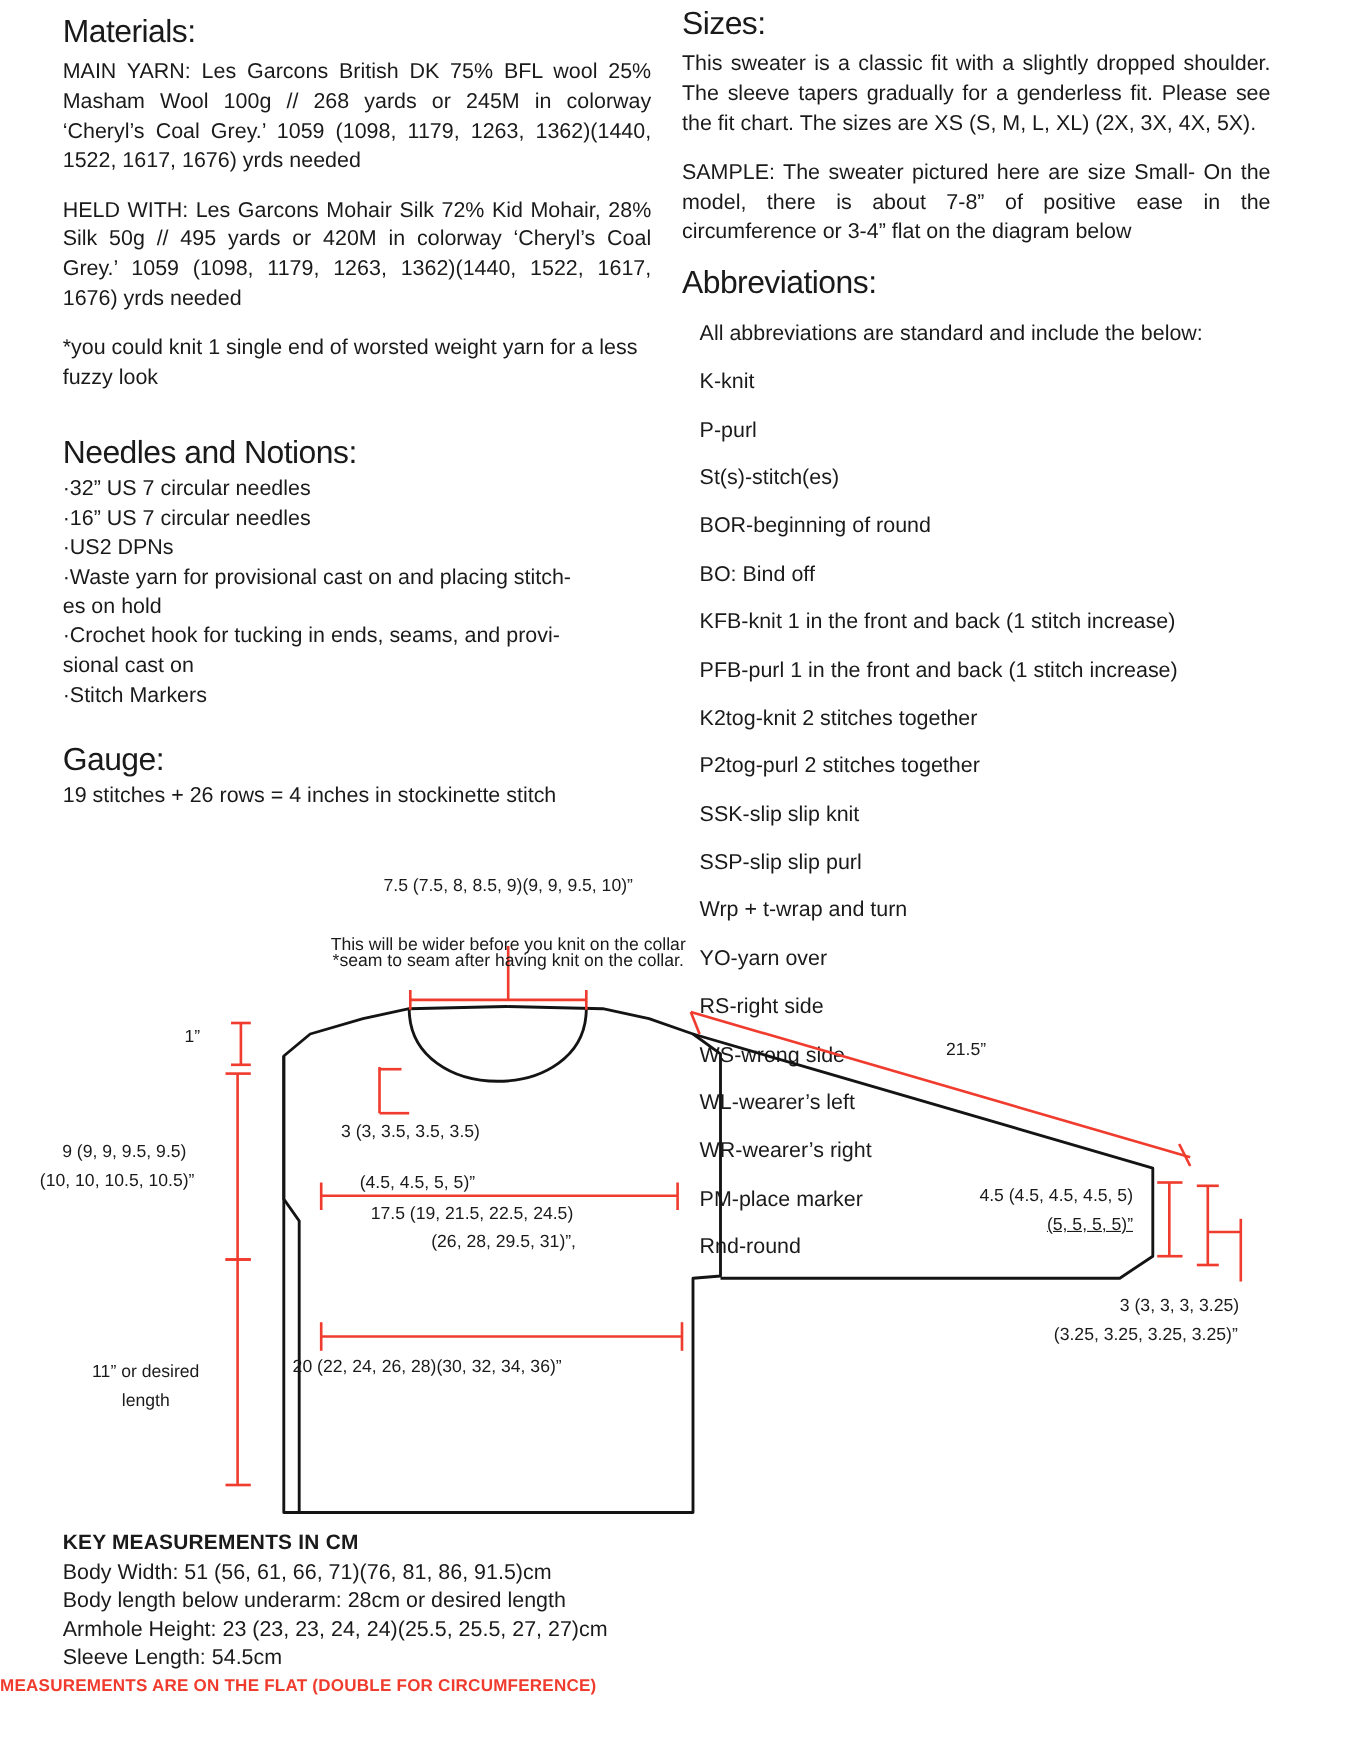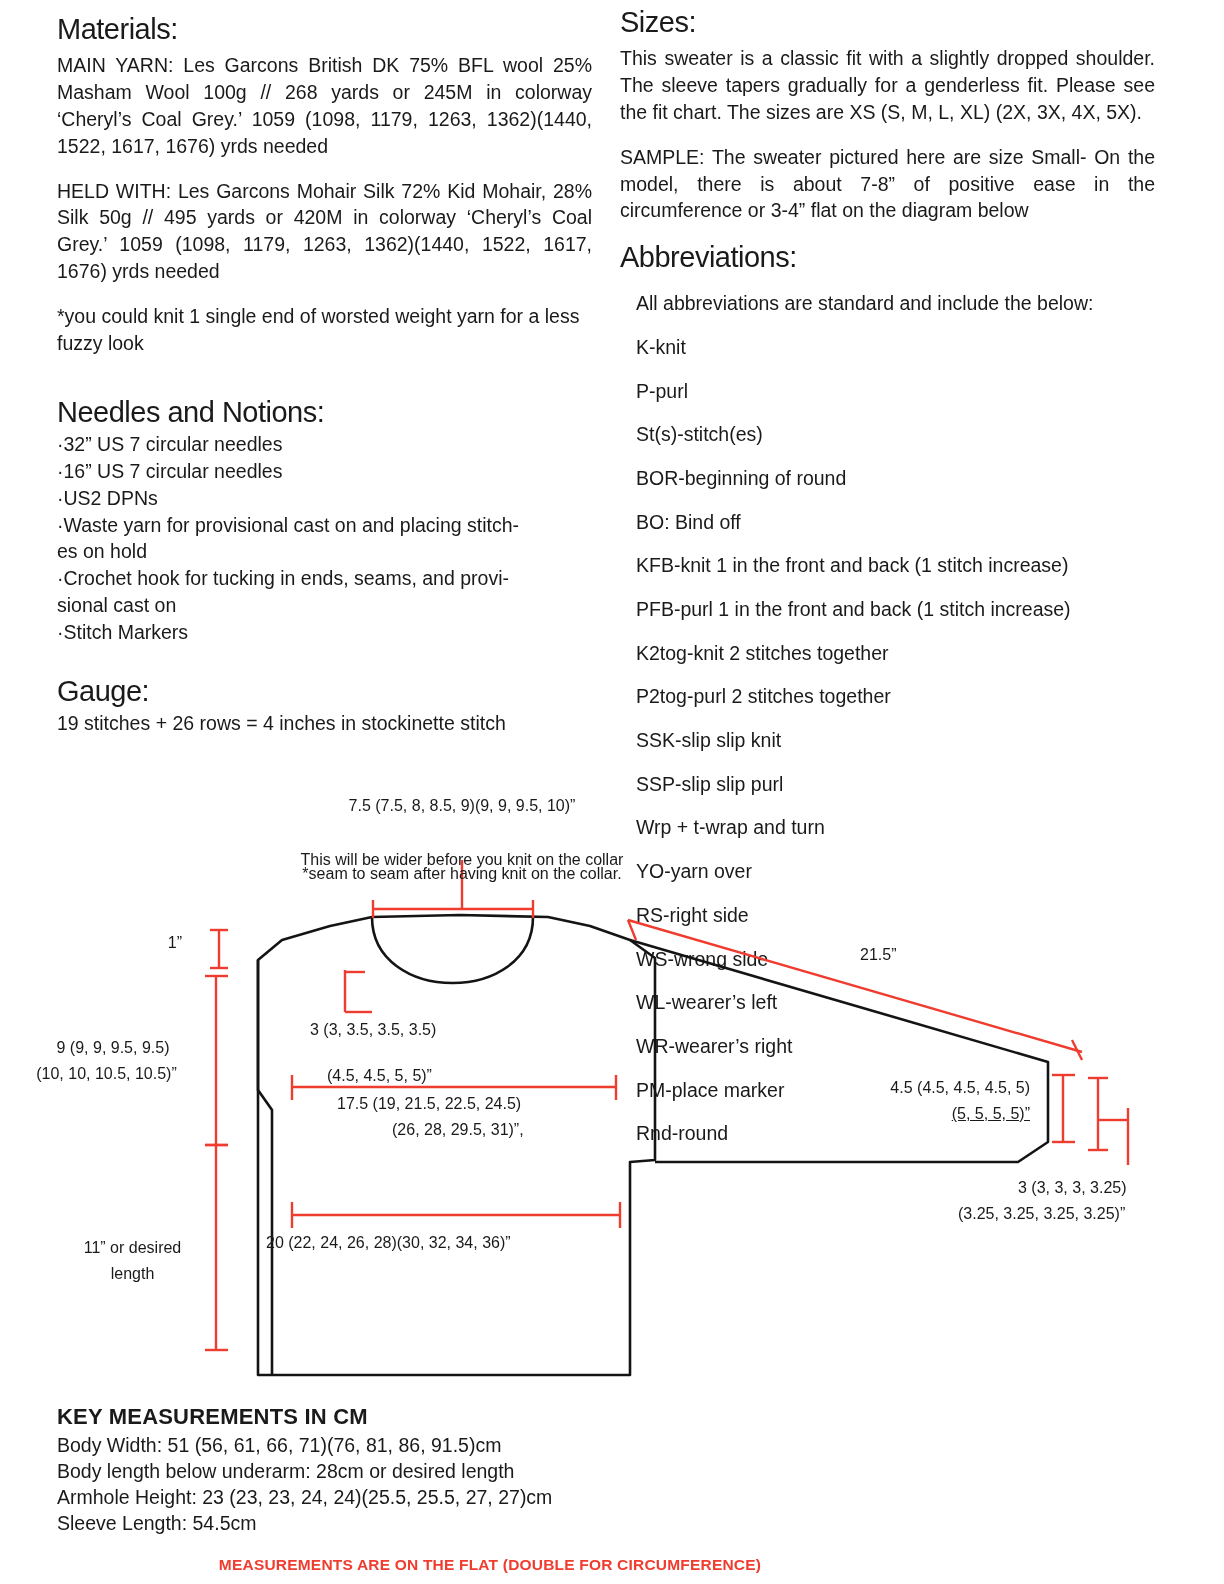--- a/index.html
+++ b/index.html
@@ -53,28 +53,27 @@
     position: absolute;
     font-size: 16px;
     line-height: 1.3;
     color: #1a1a1a;
     white-space: pre;
   }
   .dlabel.center { text-align: center; }
   .dlabel.right { text-align: right; }
 
   .keymeas { position: absolute; left: 57px; top: 1392px; width: 700px; }
-  .keymeas .kmtitle { font-size: 22px; font-weight: bold; letter-spacing: 0.2px; margin: 12px 0 2px 0; }
+  .keymeas .kmtitle { font-size: 19px; font-weight: bold; letter-spacing: 0.2px; margin: 0 0 2px 0; }
   .keymeas .kmline { font-size: 19.5px; line-height: 1.34; margin: 0; }
 
   .footer {
     position: absolute;
-    left: 0; top: 1556px;
+    left: 0; top: 1524px;
     width: 980px;
-    text-align: center;
     font-size: 15.5px;
     font-weight: bold;
     color: #f03c2e;
     letter-spacing: 0.2px;
   }
 </style>
 </head>
 <body>
 
 <div class="page">

